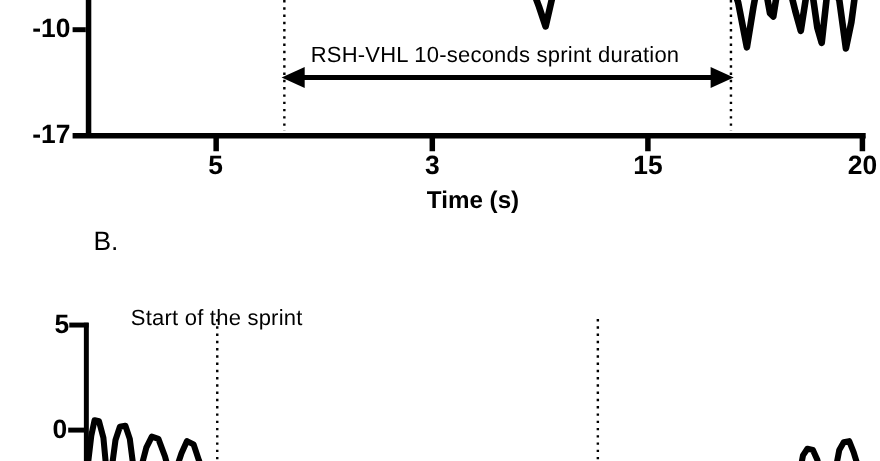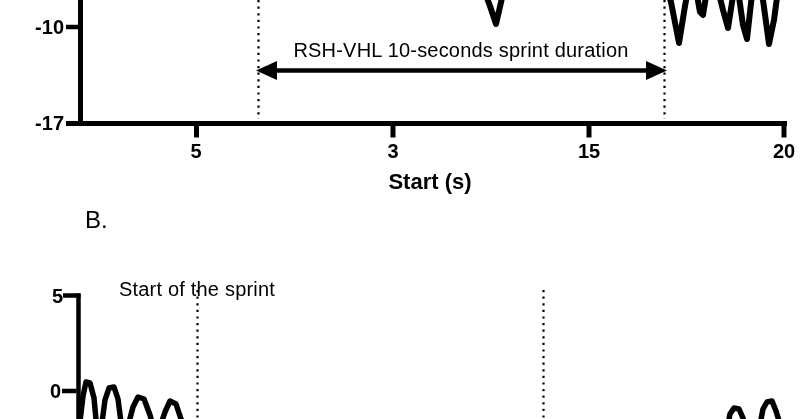--- a/index.html
+++ b/index.html
@@ -6,21 +6,21 @@
   #figure{
     position:relative;
     width:800px;height:419px;
     background:#ffffff;
     overflow:hidden;
     font-family:"Liberation Sans", sans-serif;
     color:#000000;
   }
   #plot-svg{position:absolute;left:0;top:0;width:800px;height:419px;}
   .txt{position:absolute;white-space:nowrap;color:#000;}
-  .tick-num{font-weight:bold;font-size:20px;line-height:24px;}
+  .tick-num{font-weight:bold;font-size:24px;line-height:24px;}
   .right{text-align:right;}
   .center{text-align:center;}
   .axis-title{font-weight:bold;font-size:22px;line-height:24px;}
   .annot{font-weight:normal;font-size:20px;line-height:22px;letter-spacing:0.2px;}
   .panel-letter{font-weight:normal;font-size:24px;line-height:26px;}
 </style>
 </head>
 <body>
 
 <div id="figure">
@@ -55,31 +55,31 @@
 
     <g>
       <line x1="197.5" y1="290" x2="197.5" y2="419" stroke="#000" stroke-width="2.2" stroke-dasharray="2.2 4.4"></line>
       <line x1="543.5" y1="290" x2="543.5" y2="419" stroke="#000" stroke-width="2.2" stroke-dasharray="2.2 4.4"></line>
     </g>
 
     <path fill="none" stroke="#000" stroke-width="5.5" stroke-linejoin="round" stroke-linecap="round" d="M 79,430 L 83,396 L 86,382 L 90,383 L 94,398 L 97,430 L 101,430 L 105,400 L 109,388 L 114,387 L 118,399 L 122,430 L 127,430 L 133,407 L 138,397 L 144,399 L 150,415 L 154,430 L 159,430 L 165,412 L 170,401 L 176,404 L 181,419 L 185,430"></path>
     <path fill="none" stroke="#000" stroke-width="5.5" stroke-linejoin="round" stroke-linecap="round" d="M 727,430 L 730,414 L 734,408 L 739,409 L 743,418 L 746,430 M 759,430 L 763,409 L 767,402 L 772,401 L 776,411 L 780,424 L 782,430"></path>
   </svg>
 
-  <div class="txt annot center" style="left:261px;top:39px;width:400px;">RSH-VHL 10-seconds sprint duration</div>
+  <div class="txt annot center" style="left:250px;top:39px;width:400px;">RSH-VHL 10-seconds sprint duration</div>
 
   <div class="txt tick-num right" style="left:20px;top:15px;width:44px;">-10</div>
   <div class="txt tick-num right" style="left:20px;top:111px;width:44px;">-17</div>
 
   <div class="txt tick-num center" style="left:166px;top:139px;width:60px;">5</div>
   <div class="txt tick-num center" style="left:363px;top:139px;width:60px;">3</div>
   <div class="txt tick-num center" style="left:559px;top:139px;width:60px;">15</div>
   <div class="txt tick-num center" style="left:754px;top:139px;width:60px;">20</div>
 
-  <div class="txt axis-title center" style="left:365px;top:170px;width:130px;">Start (s)</div>
+  <div class="txt axis-title center" style="left:365px;top:170px;width:130px;">Time (s)</div>
 
   <div class="txt panel-letter" style="left:85px;top:207px;">B.</div>
 
   <div class="txt annot center" style="left:77px;top:262px;width:240px;margin-top:16px;">Start of the sprint</div>
 
   <div class="txt tick-num right" style="left:23px;top:284px;width:40px;">5</div>
   <div class="txt tick-num right" style="left:21px;top:379px;width:40px;">0</div>
 
 </div>
 

